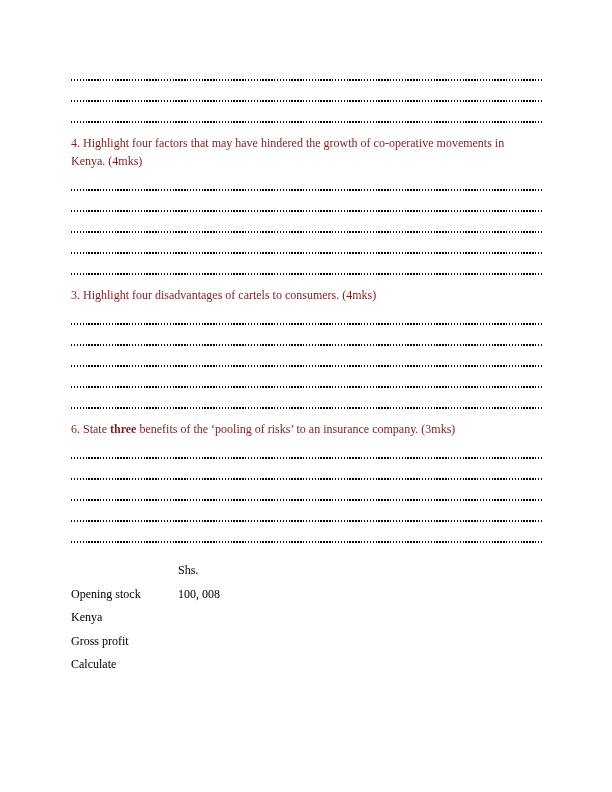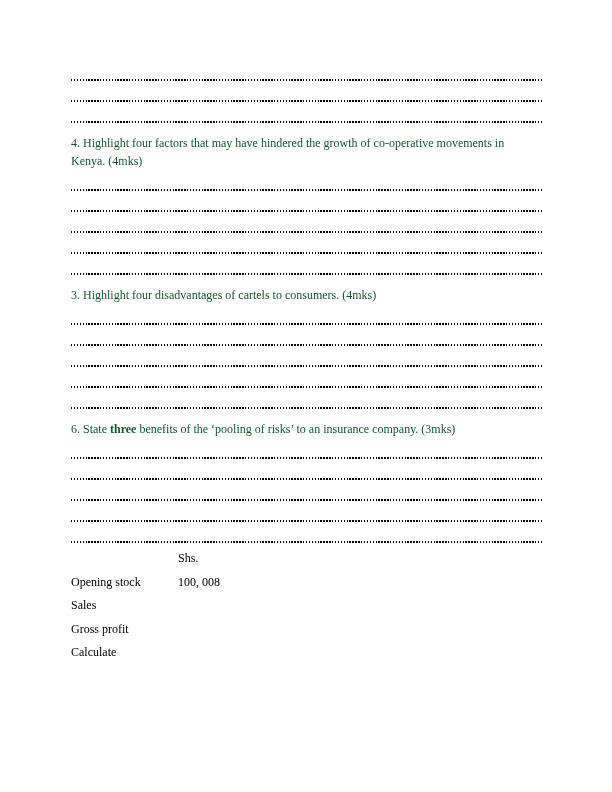--- a/index.html
+++ b/index.html
@@ -24,25 +24,25 @@
   .spacer-top { height: 60px; }
   .dotline {
     height: 2px;
     margin-top: 19px;
     background: repeating-linear-gradient(90deg, #000000 0 1.4px, transparent 1.4px 2.9px);
   }
   .question {
     margin: 11px 0 0 0;
     line-height: 18px;
     font-size: 12px;
-    color: #14532d;
+    color: #7f1d1d;
   }
   .question .bold { font-weight: bold; }
   .balances {
-    margin-top: 4px;
+    margin-top: 16px;
   }
   .balance-row {
     display: flex;
     line-height: 23.5px;
   }
   .b-label {
     width: 107px;
     flex: 0 0 107px;
   }
   .b-value { flex: 1; }
@@ -98,21 +98,21 @@
     <div class="balances">
       <div class="balance-row">
         <span class="b-label"></span>
         <span class="b-value">Shs.</span>
       </div>
       <div class="balance-row">
         <span class="b-label">Opening stock</span>
         <span class="b-value">100, 008</span>
       </div>
       <div class="balance-row">
-        <span class="b-label">Sales</span>
+        <span class="b-label">Kenya</span>
       </div>
       <div class="balance-row">
         <span class="b-label">Gross profit</span>
       </div>
       <div class="balance-row">
         <span>Calculate</span>
       </div>
     </div>
 
   </div>

